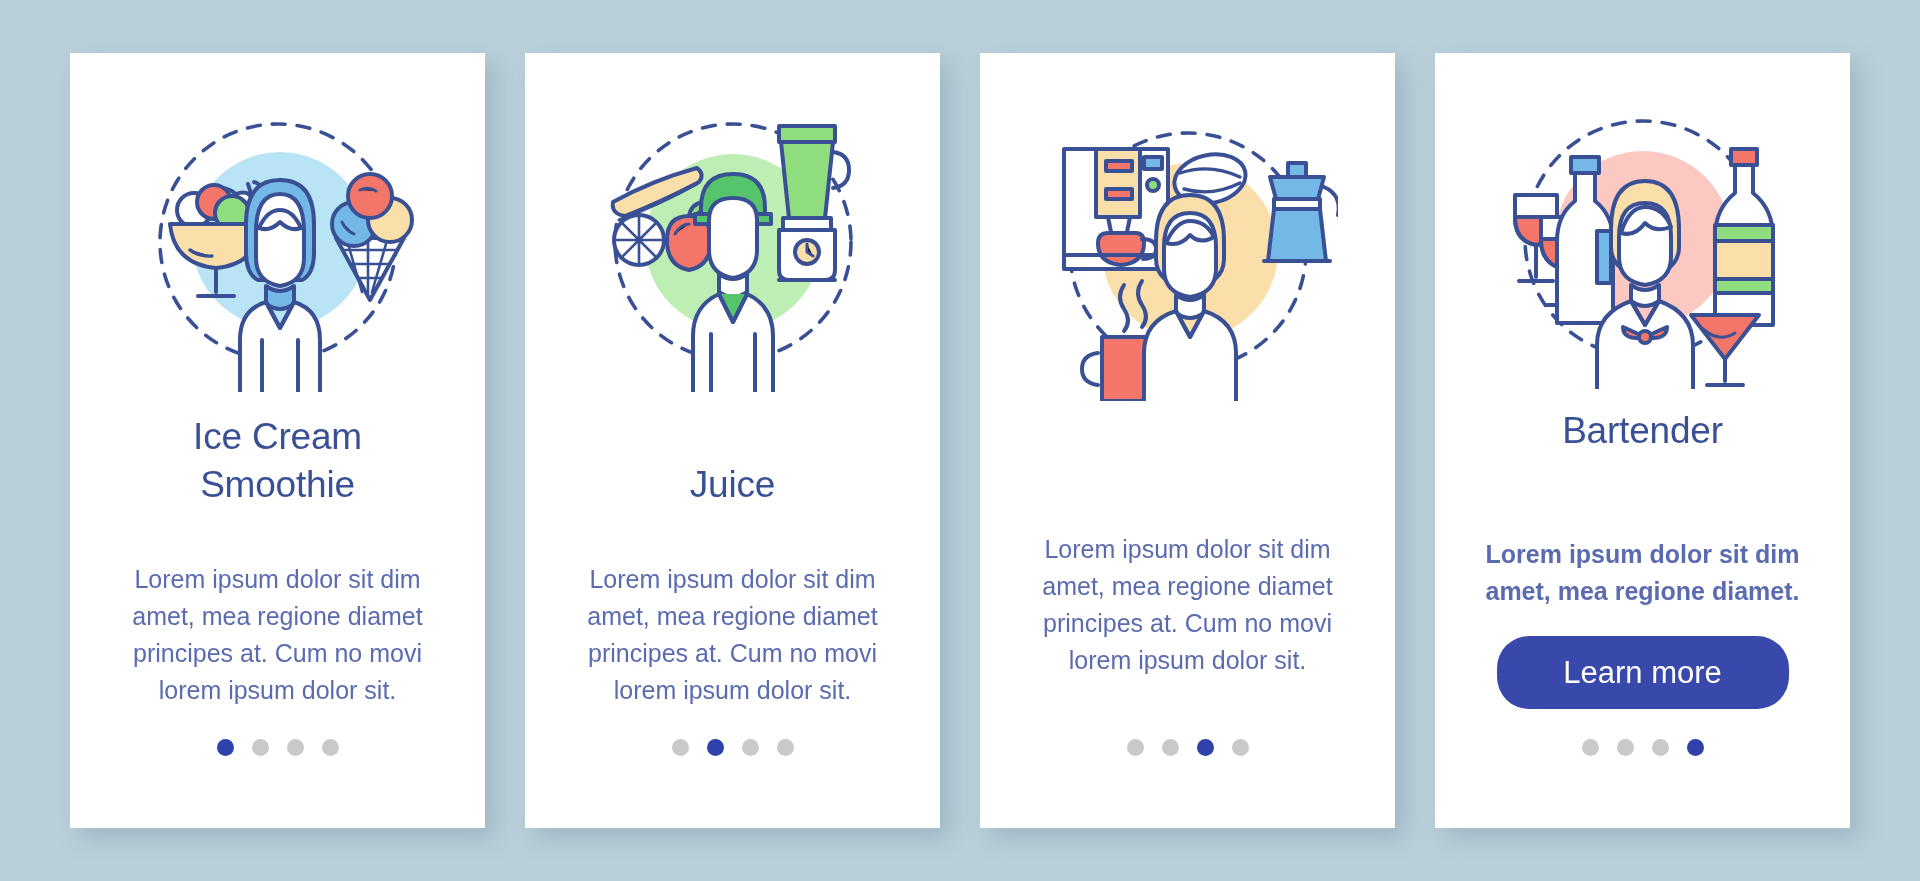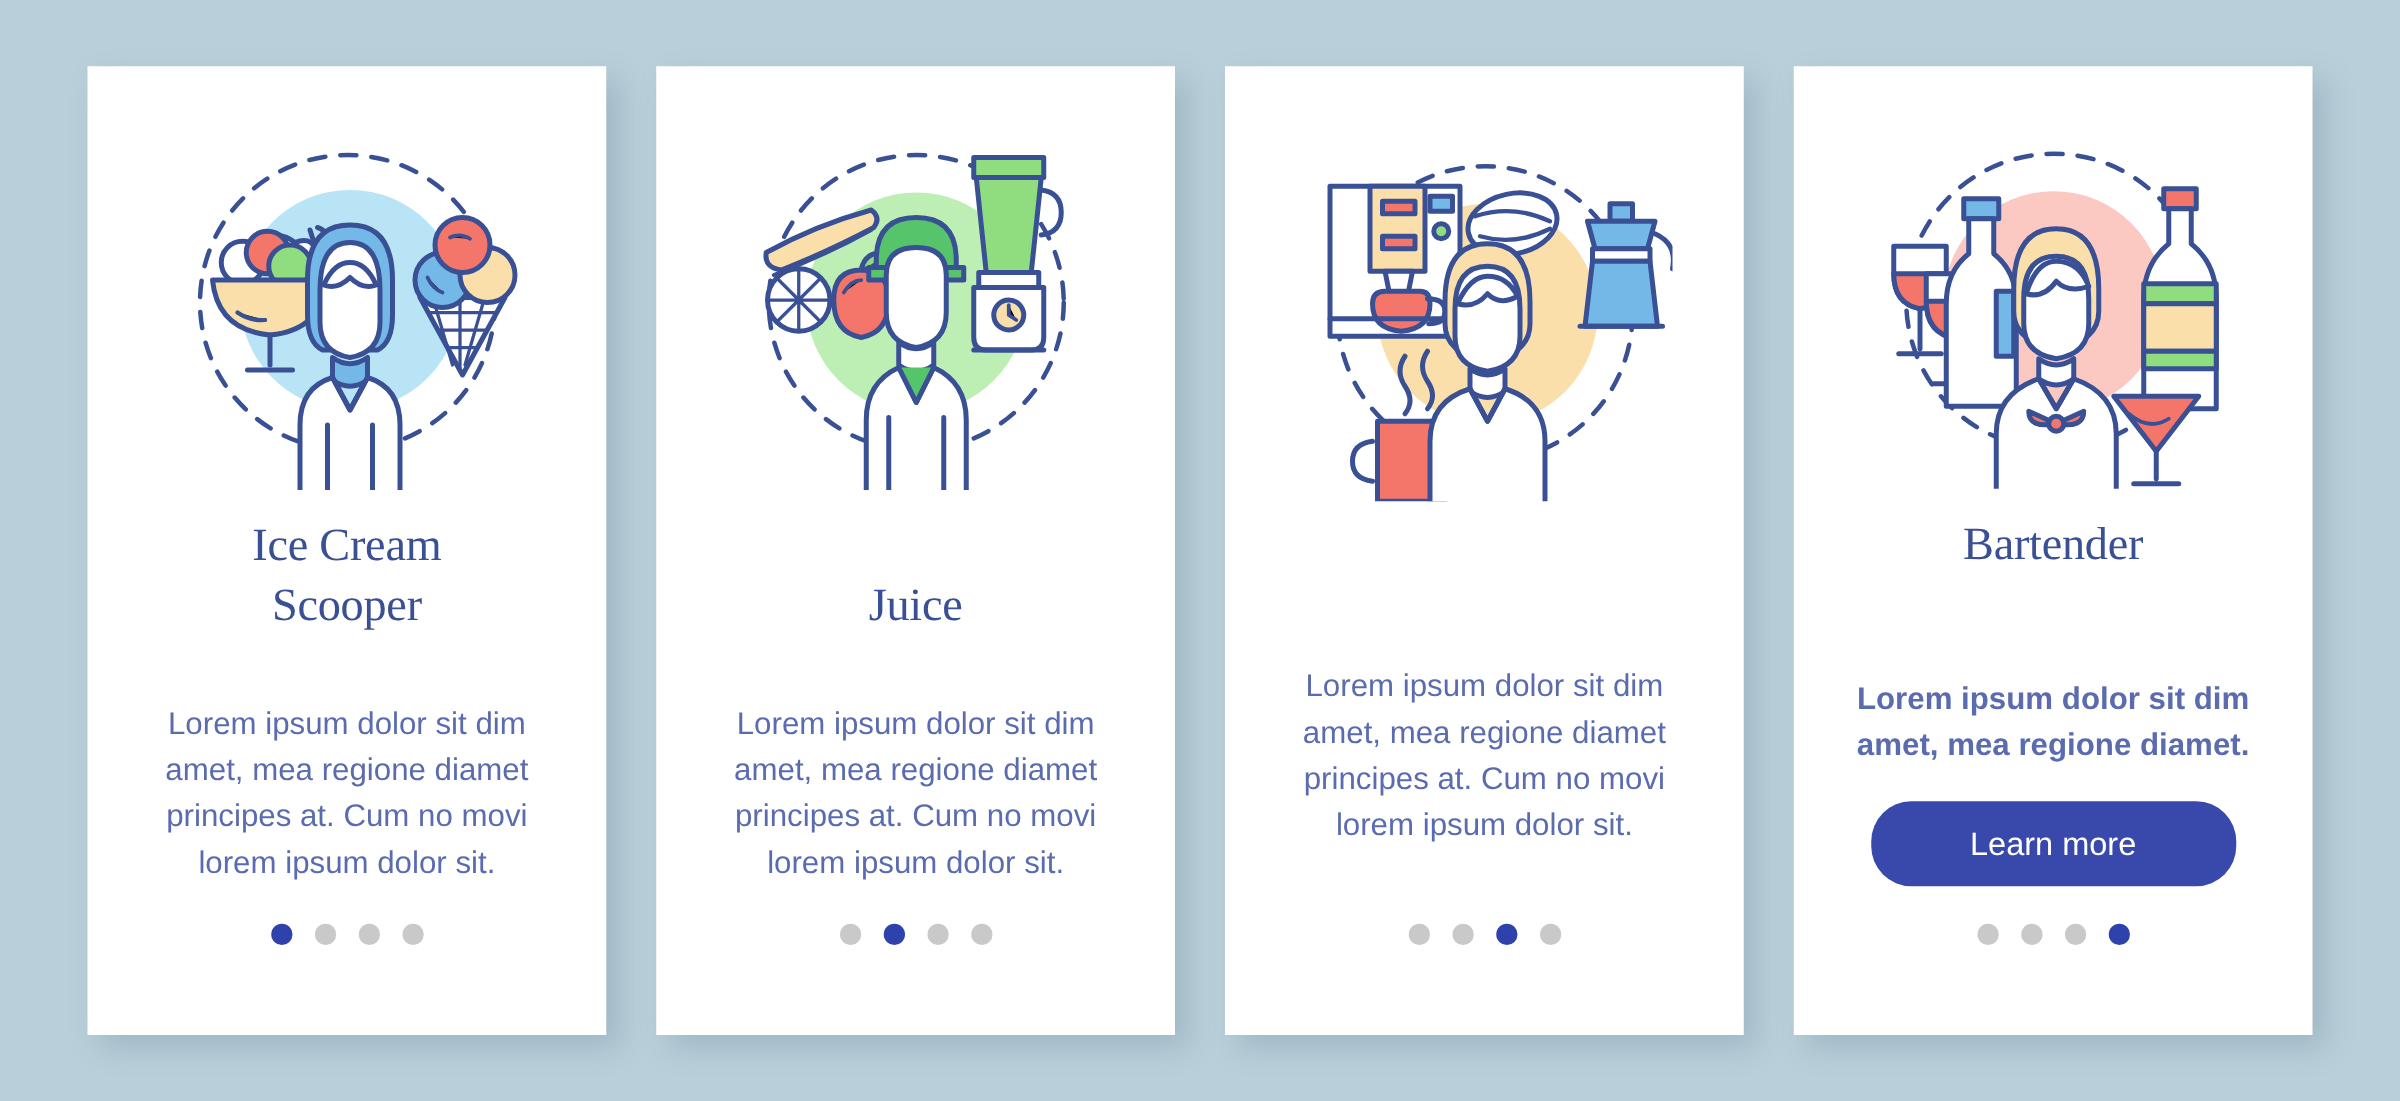--- a/index.html
+++ b/index.html
@@ -38,40 +38,39 @@
   }
   .illus { width: 300px; height: 300px; display: block; }
   .card-title {
     color: #3a5095;
     font-size: 37px;
     line-height: 48px;
     font-weight: 400;
     text-align: center;
     width: 100%;
     letter-spacing: -0.2px;
-    font-family: Liberation Serif, serif;
   }
   .title-spacer { height: 12px; }
   .card-body {
     color: #5a6bb0;
     font-size: 25px;
     line-height: 37px;
     text-align: center;
     width: 100%;
     margin-top: 52px;
     font-weight: 400;
   }
   .spring { flex: 1 1 auto; }
   .cta {
     display: block;
     border: none;
     background: #3949ab;
     color: #ffffff;
     font-family: "Liberation Sans", sans-serif;
-    font-size: 26px;
+    font-size: 31px;
     line-height: 1;
     padding: 21px 48px;
     border-radius: 32px;
     cursor: pointer;
     margin-top: 26px;
     min-width: 292px;
   }
   .dots {
     display: flex;
     gap: 18px;
@@ -128,21 +127,21 @@
           <path d="M138 194 q14 10 28 0 l0 18 q-14 10 -28 0 z" fill="#74b8e8"></path>
           <path d="M112 300 v-52 q0 -30 26 -38 l14 26 l14 -26 q26 8 26 38 v52" fill="#ffffff"></path>
           <path d="M138 210 l14 26 l14 -26" fill="none"></path>
           <path d="M134 248 v52 M170 248 v52" fill="none"></path>
         </g>
       </svg>
     </div>
 
     <div class="card-title">
       <span>Ice Cream</span><br>
-      <span>Scooper</span>
+      <span>Smoothie</span>
     </div>
 
     <p class="card-body">Lorem ipsum dolor sit dim amet, mea regione diamet principes at. Cum no movi lorem ipsum dolor sit.</p>
 
     <div class="spring"></div>
 
     <div class="dots">
       <span class="dot active"></span>
       <span class="dot"></span>
       <span class="dot"></span>

